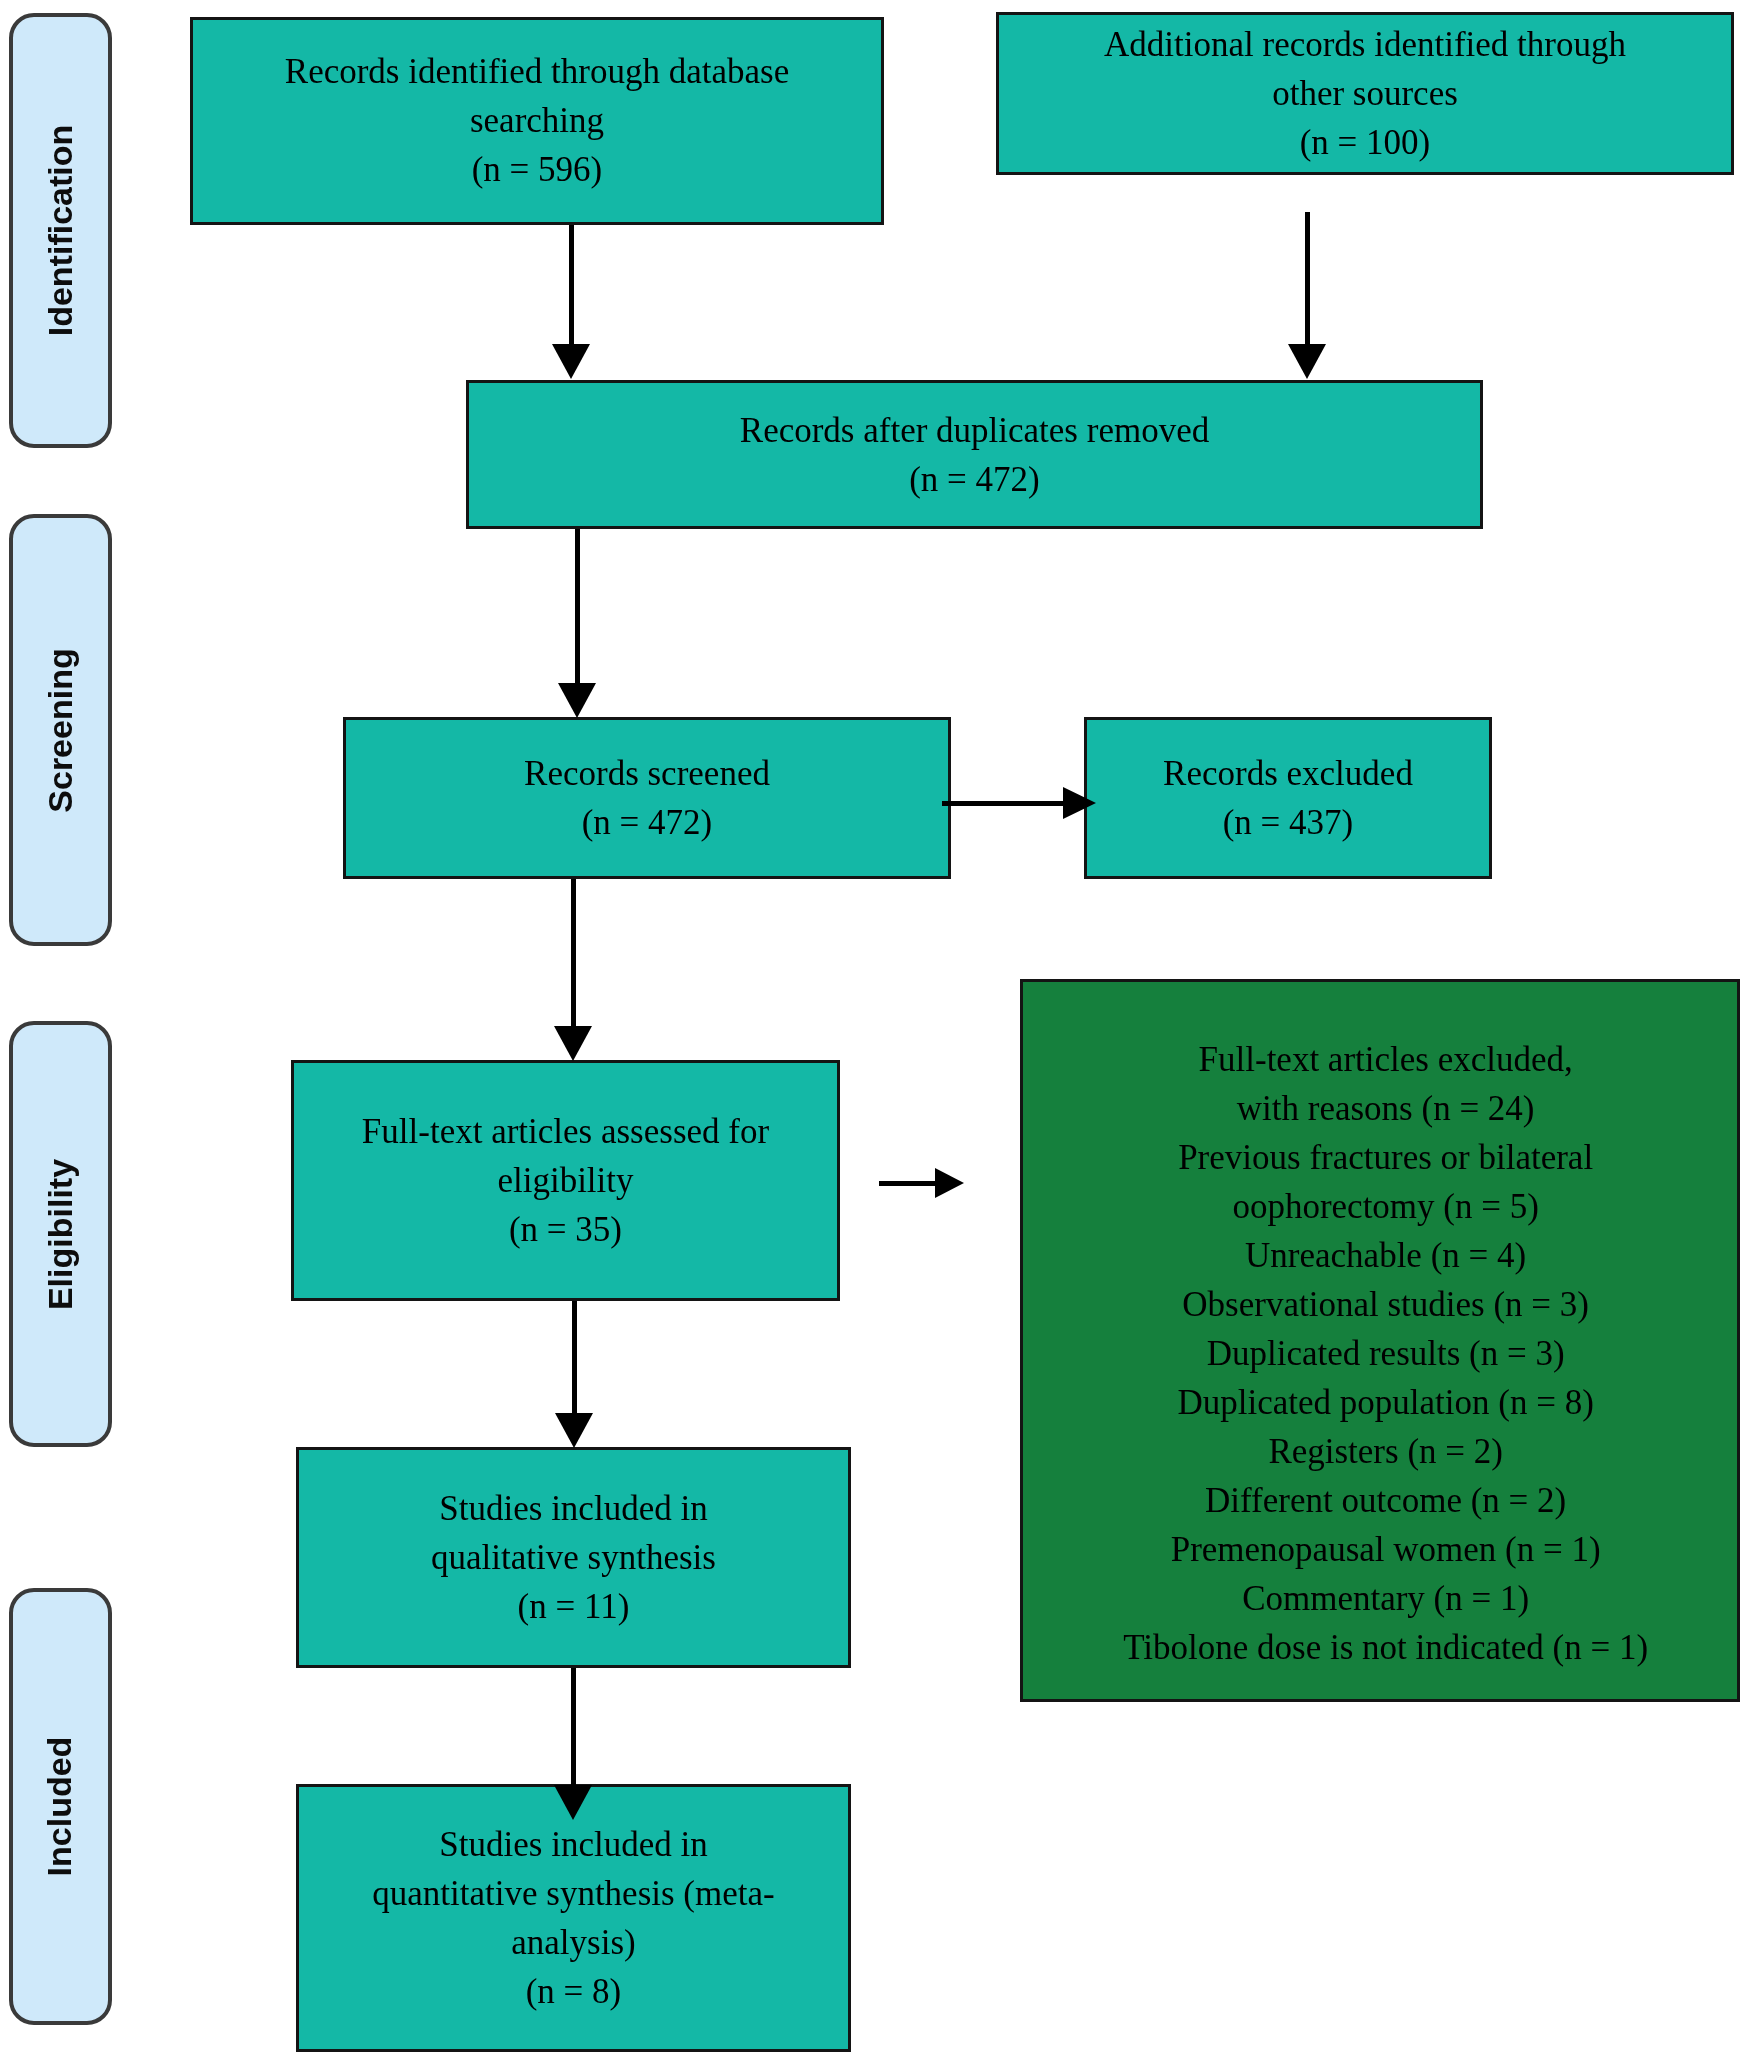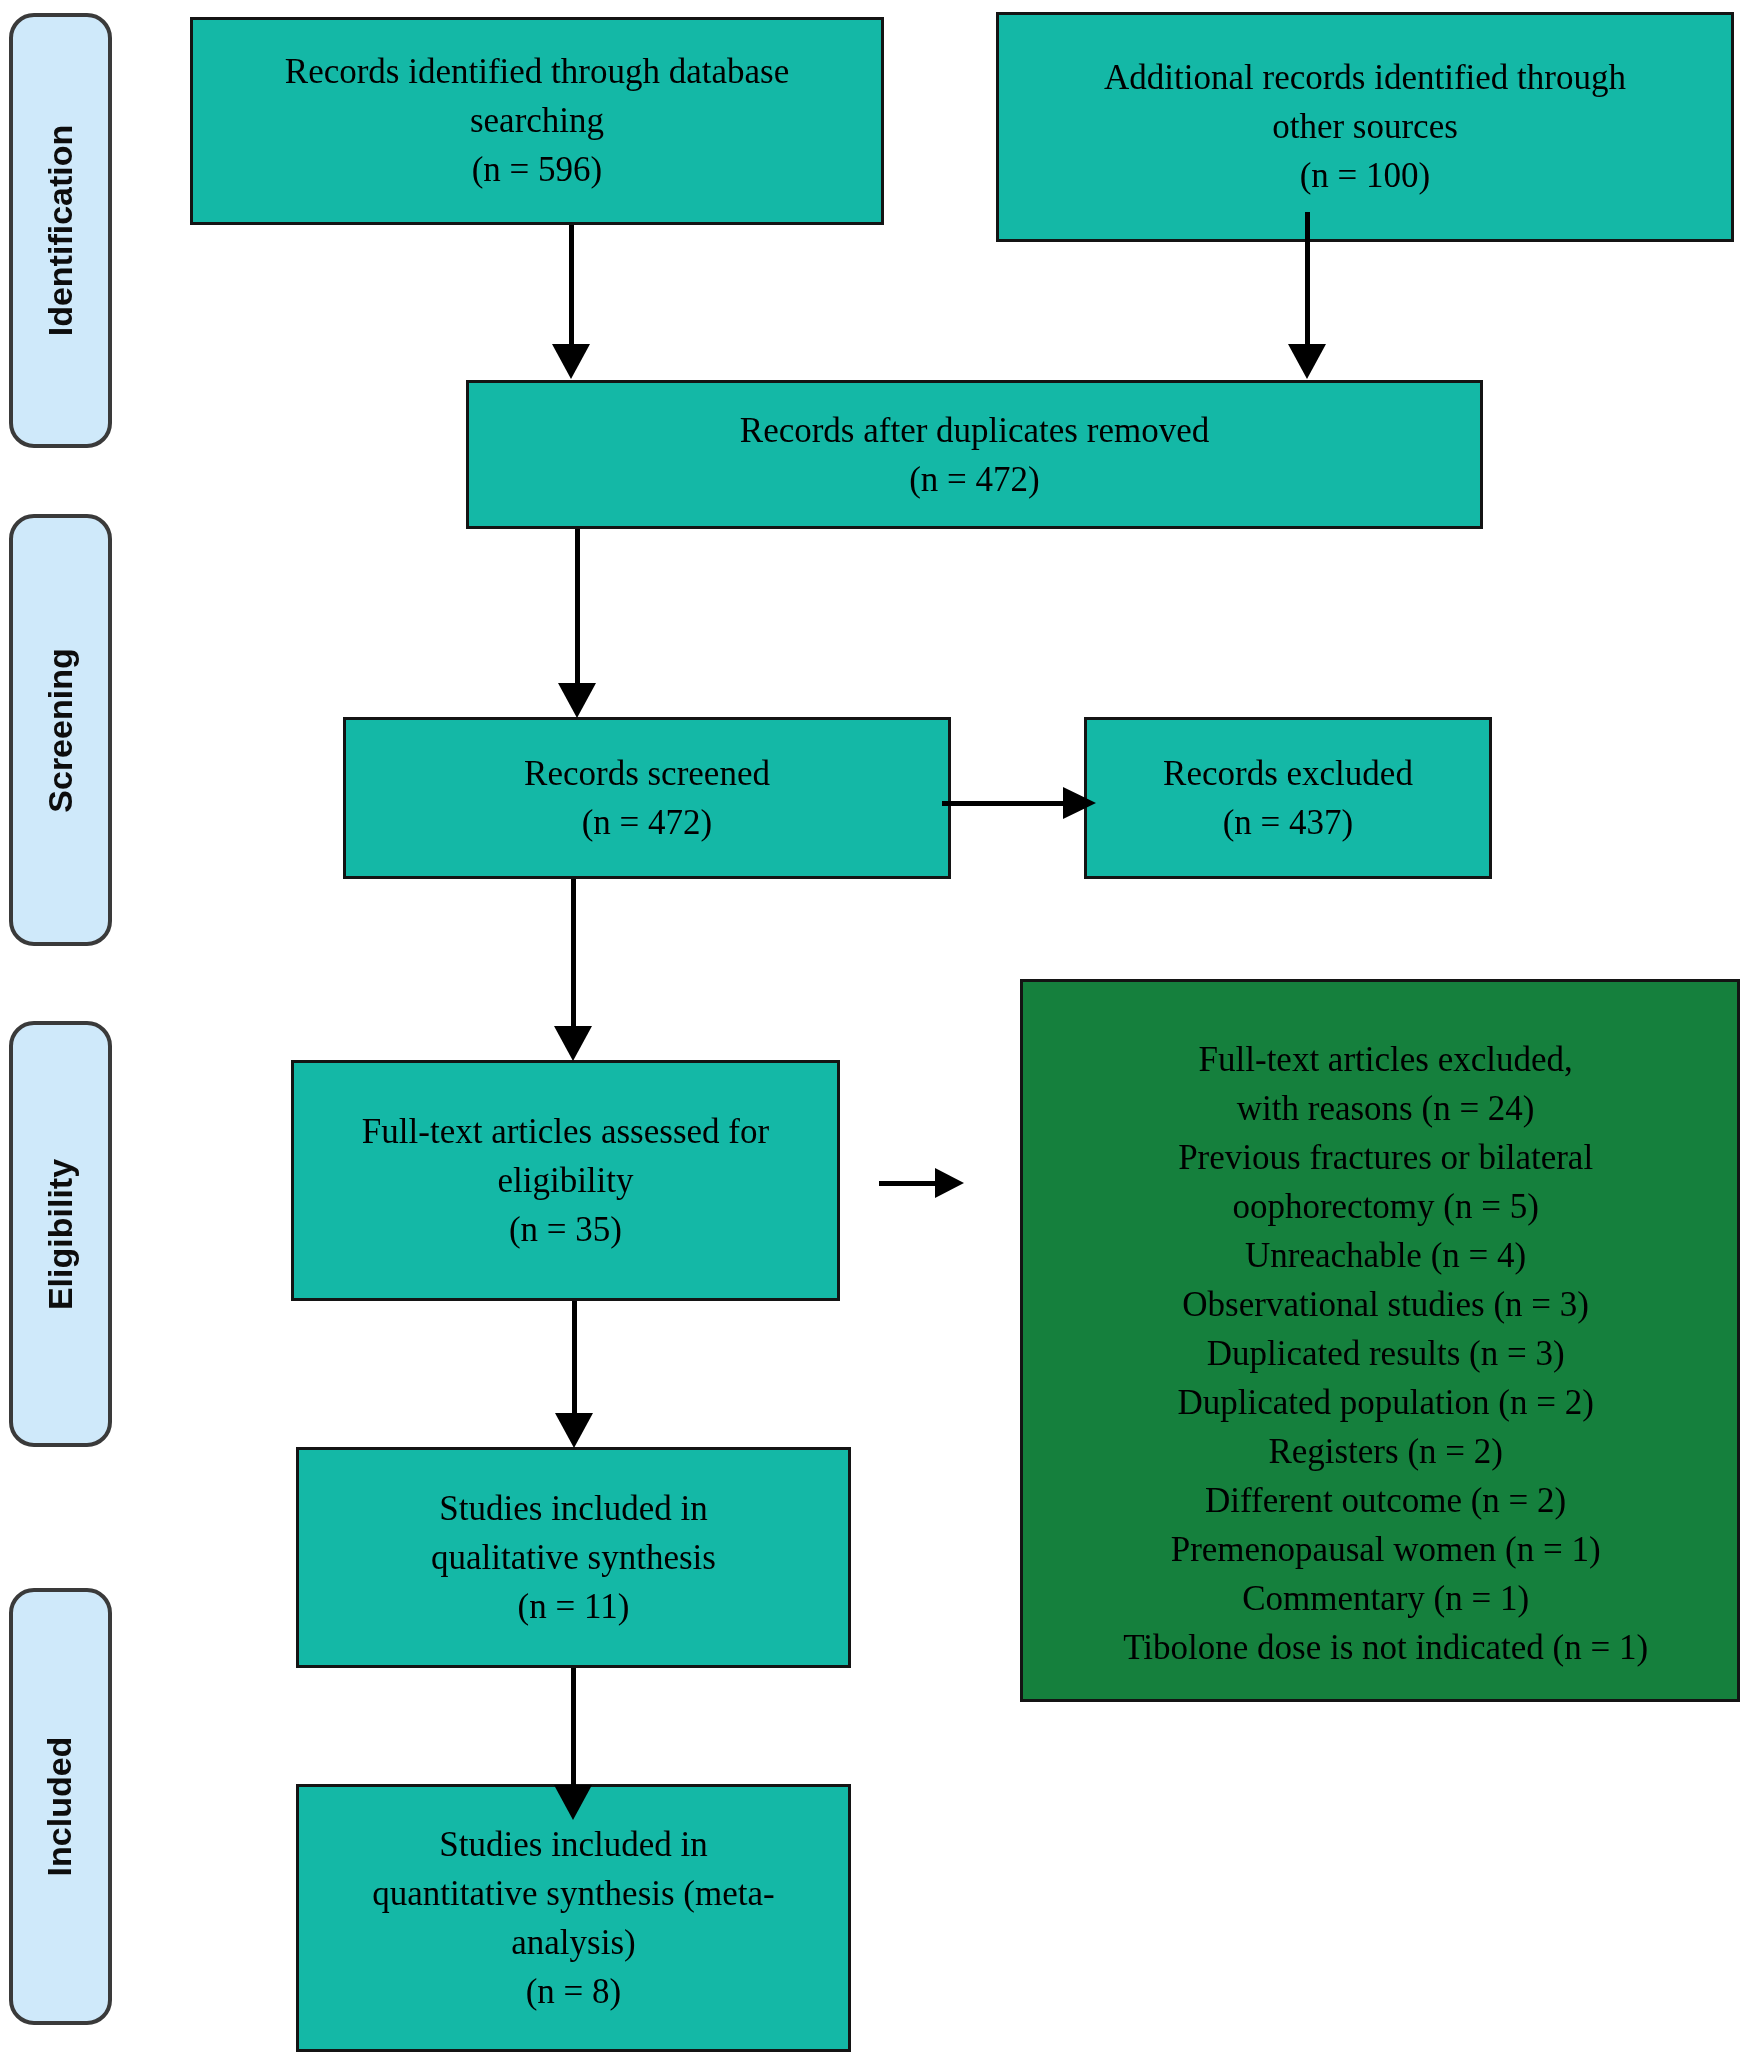--- a/index.html
+++ b/index.html
@@ -90,21 +90,21 @@
     <span>Eligibility</span>
   </div>
   <div class="stage" style="top:1588px;height:437px;">
     <span>Included</span>
   </div>
 
   <div class="fbox" style="left:190px;top:16.5px;width:694px;height:208px;">Records identified through database
 searching
 (n = 596)</div>
 
-  <div class="fbox" style="left:996px;top:11.8px;width:738px;height:230px;">Additional records identified through
+  <div class="fbox" style="left:996px;top:11.8px;width:738px;height:163px;">Additional records identified through
 other sources
 (n = 100)</div>
 
   <div class="fbox" style="left:466px;top:380px;width:1017px;height:149px;">Records after duplicates removed
 (n = 472)</div>
 
   <div class="fbox" style="left:299px;top:717px;width:608px;height:162px;margin-left:44px;">Records screened
 (n = 472)</div>
 
   <div class="fbox" style="left:1084px;top:717px;width:408px;height:162px;">Records excluded
@@ -115,21 +115,21 @@
 (n = 35)</div>
 
   <div class="rbox" style="left:1020px;top:979px;width:720px;height:723px;">
     <div class="rhead">Full-text articles excluded,
 with reasons (n = 24)</div>
     <div class="rline">Previous fractures or bilateral</div>
     <div class="rline">oophorectomy (n = 5)</div>
     <div class="rline">Unreachable (n = 4)</div>
     <div class="rline">Observational studies (n = 3)</div>
     <div class="rline">Duplicated results (n = 3)</div>
-    <div class="rline">Duplicated population (n = 2)</div>
+    <div class="rline">Duplicated population (n = 8)</div>
     <div class="rline">Registers (n = 2)</div>
     <div class="rline">Different outcome (n = 2)</div>
     <div class="rline">Premenopausal women (n = 1)</div>
     <div class="rline">Commentary (n = 1)</div>
     <div class="rline">Tibolone dose is not indicated (n = 1)</div>
   </div>
 
   <div class="fbox" style="left:296px;top:1447px;width:555px;height:221px;">Studies included in
 qualitative synthesis
 (n = 11)</div>

